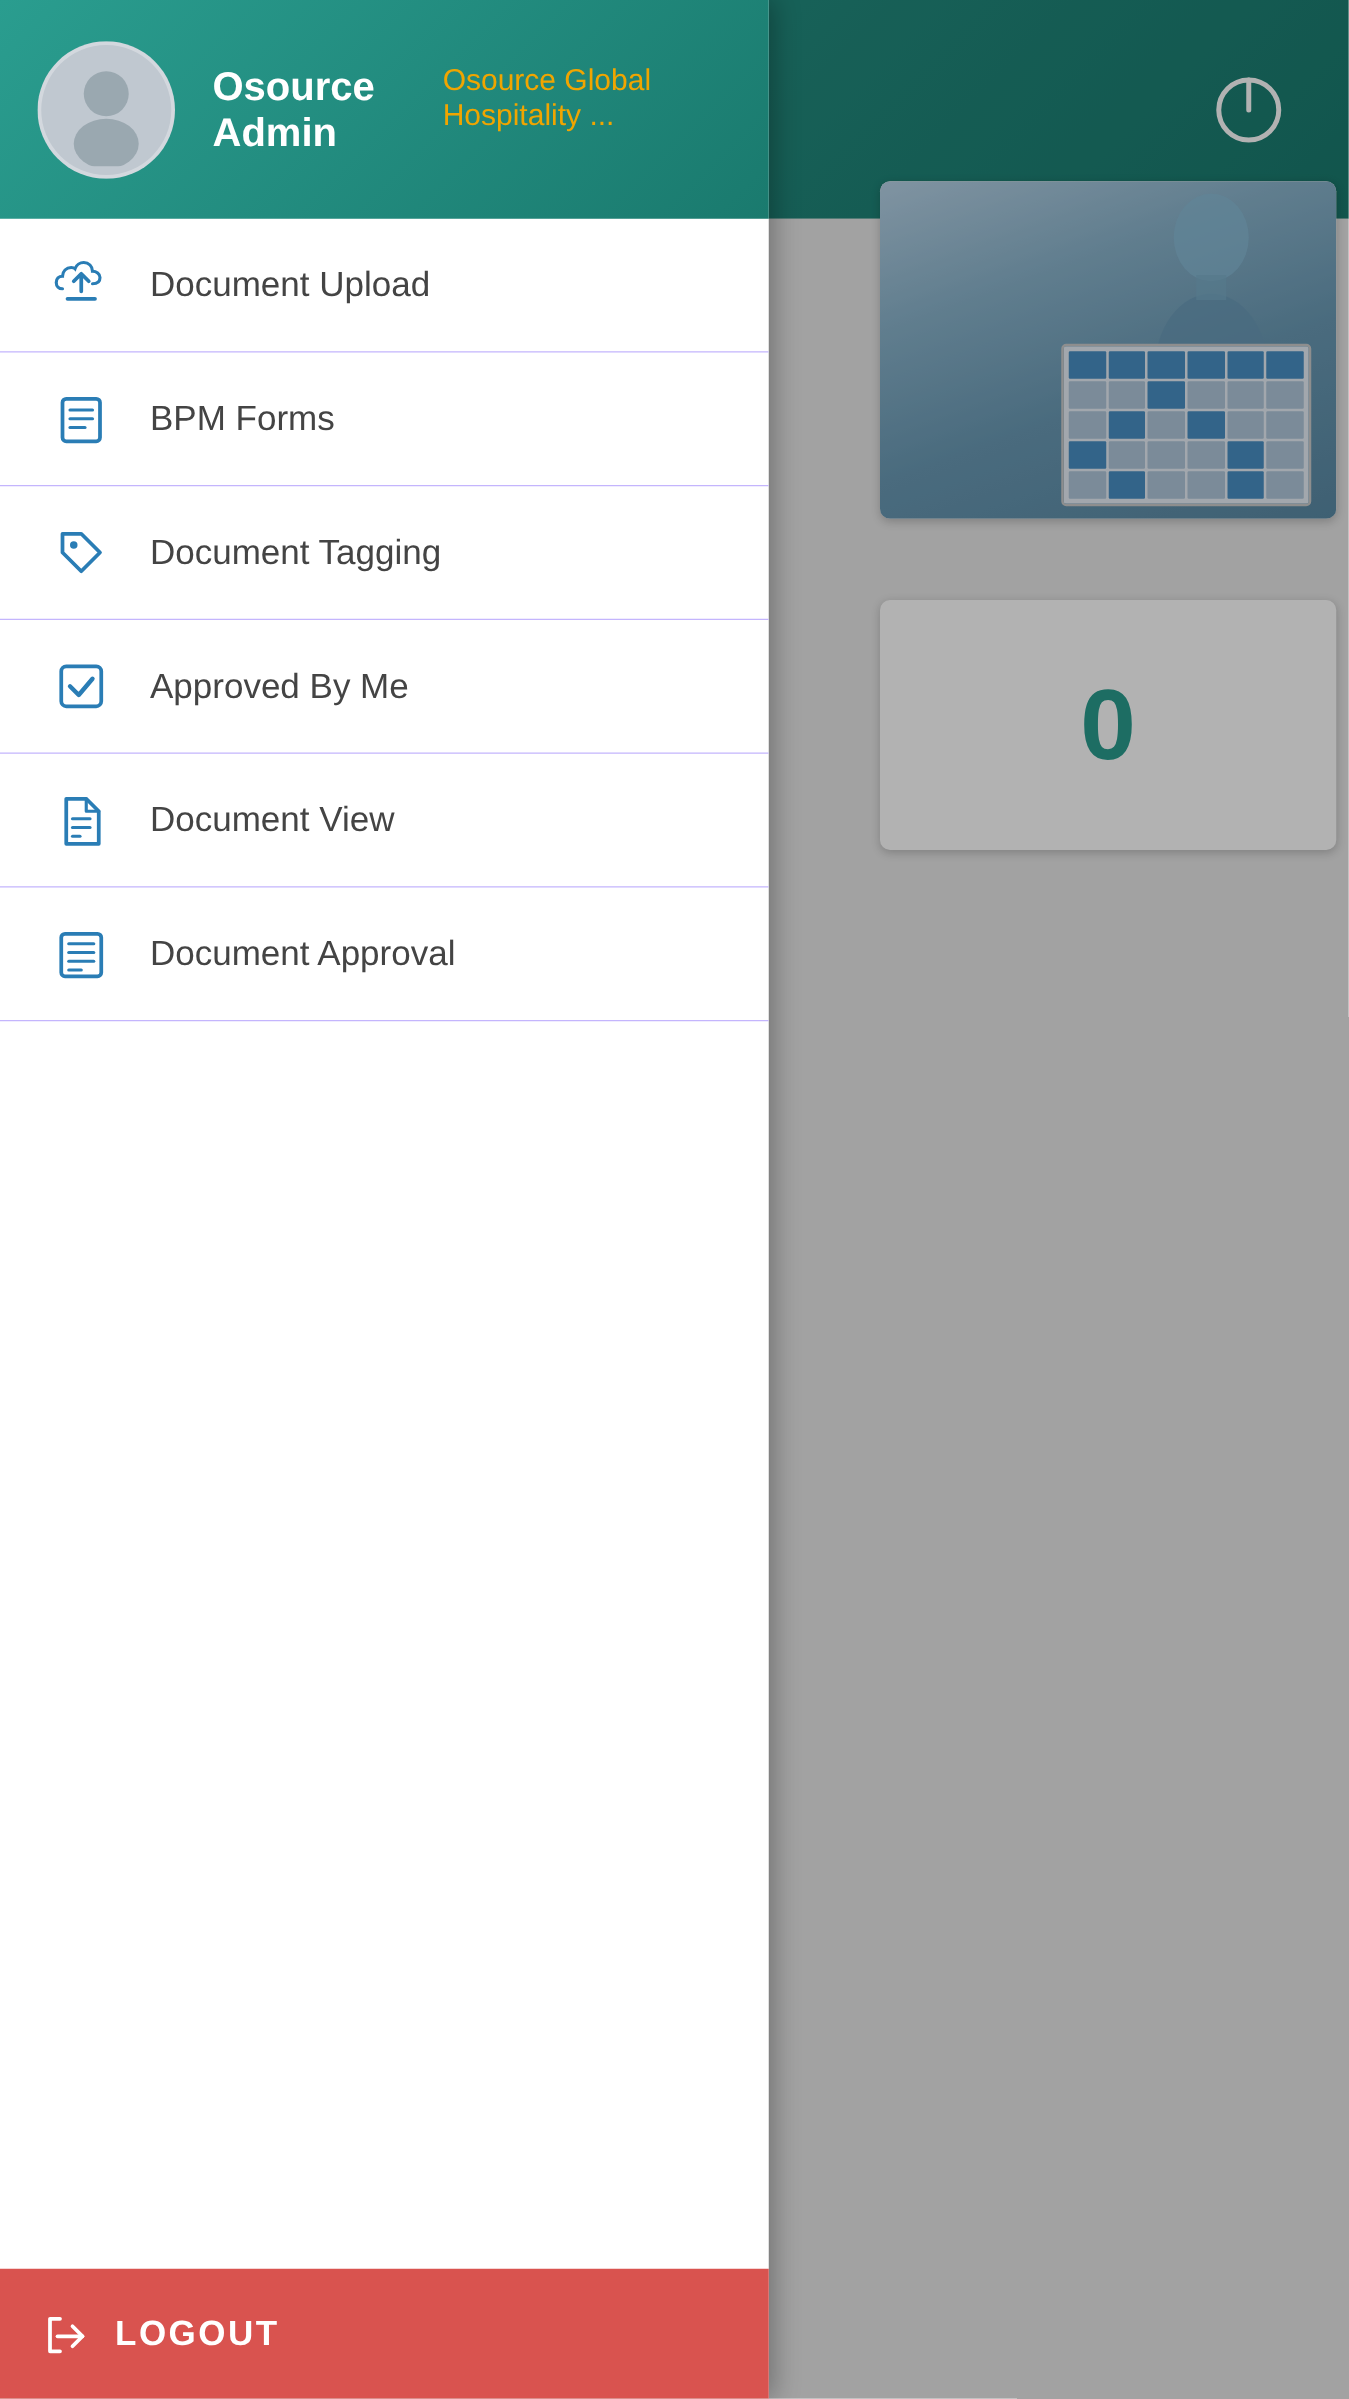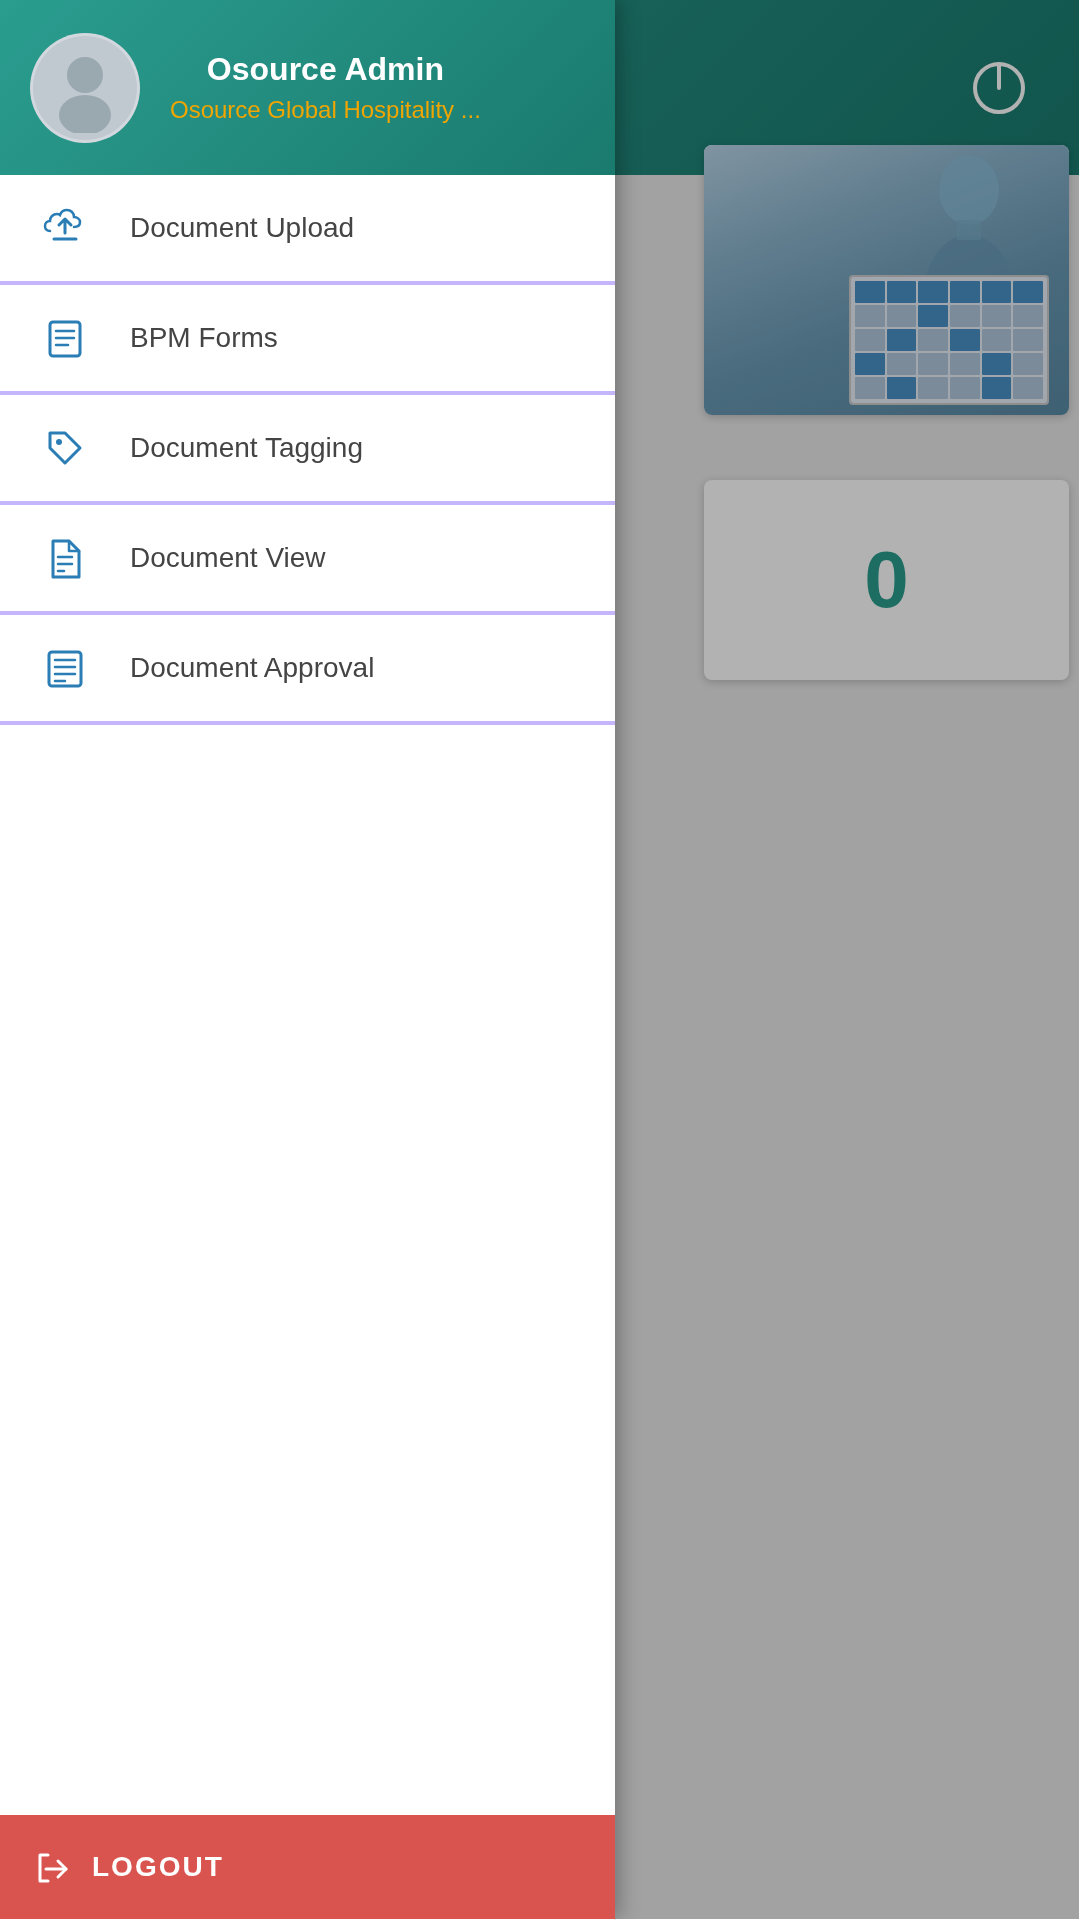--- a/index.html
+++ b/index.html
@@ -194,23 +194,22 @@
       border: 3px solid rgba(255,255,255,0.3);
     }
 
     .avatar-svg {
       width: 90px;
       height: 90px;
     }
 
     .drawer-header-text {
       display: flex;
-      flex-direction: column;
+      flex-direction: row;
       gap: 8px;
-      align-items: center;
     }
 
     .drawer-username {
       font-size: 32px;
       font-weight: 600;
       color: white;
     }
 
     .drawer-org {
       font-size: 24px;
@@ -221,23 +220,23 @@
     
     .drawer-menu {
       flex: 1;
       overflow-y: auto;
       padding: 0;
     }
 
     .menu-item {
       display: flex;
       align-items: center;
-      gap: 40px;
+      gap: 30px;
       padding: 28px 40px;
-      border-bottom: 4px solid #c4b5fd;
+      border-bottom: 1px solid #c4b5fd;
       cursor: pointer;
       transition: background 0.2s;
     }
 
     .menu-item:first-child {
       border-top: none;
     }
 
     .menu-icon {
       width: 50px;
@@ -402,20 +401,29 @@
     <div class="menu-item">
       <span class="menu-icon">
         <svg viewBox="0 0 46 46" fill="none" xmlns="http://www.w3.org/2000/svg">
           <path d="M8 8h15l15 15-15 15L8 23V8z" stroke="#2a7db5" stroke-width="3" stroke-linejoin="round" fill="none"></path>
           <circle cx="17" cy="17" r="3" fill="#2a7db5"></circle>
         </svg>
       </span>
       <span class="menu-label">Document Tagging</span>
     </div>
 
+    <div class="menu-item">
+      <span class="menu-icon">
+        <svg viewBox="0 0 46 46" fill="none" xmlns="http://www.w3.org/2000/svg">
+          <rect x="7" y="7" width="32" height="32" rx="4" stroke="#2a7db5" stroke-width="3" fill="none"></rect>
+          <path d="M14 23l7 7 11-13" stroke="#2a7db5" stroke-width="3.5" stroke-linecap="round" stroke-linejoin="round"></path>
+        </svg>
+      </span>
+      <span class="menu-label">Approved By Me</span>
+    </div>
 
     <div class="menu-item">
       <span class="menu-icon">
         <svg viewBox="0 0 46 46" fill="none" xmlns="http://www.w3.org/2000/svg">
           <path d="M11 6h16l10 10v26H11V6z" stroke="#2a7db5" stroke-width="3" stroke-linejoin="round" fill="none"></path>
           <path d="M27 6v10h10" stroke="#2a7db5" stroke-width="2.5" stroke-linecap="round" stroke-linejoin="round" fill="none"></path>
           <line x1="16" y1="22" x2="30" y2="22" stroke="#2a7db5" stroke-width="2.5" stroke-linecap="round"></line>
           <line x1="16" y1="29" x2="30" y2="29" stroke="#2a7db5" stroke-width="2.5" stroke-linecap="round"></line>
           <line x1="16" y1="36" x2="22" y2="36" stroke="#2a7db5" stroke-width="2.5" stroke-linecap="round"></line>
         </svg>

